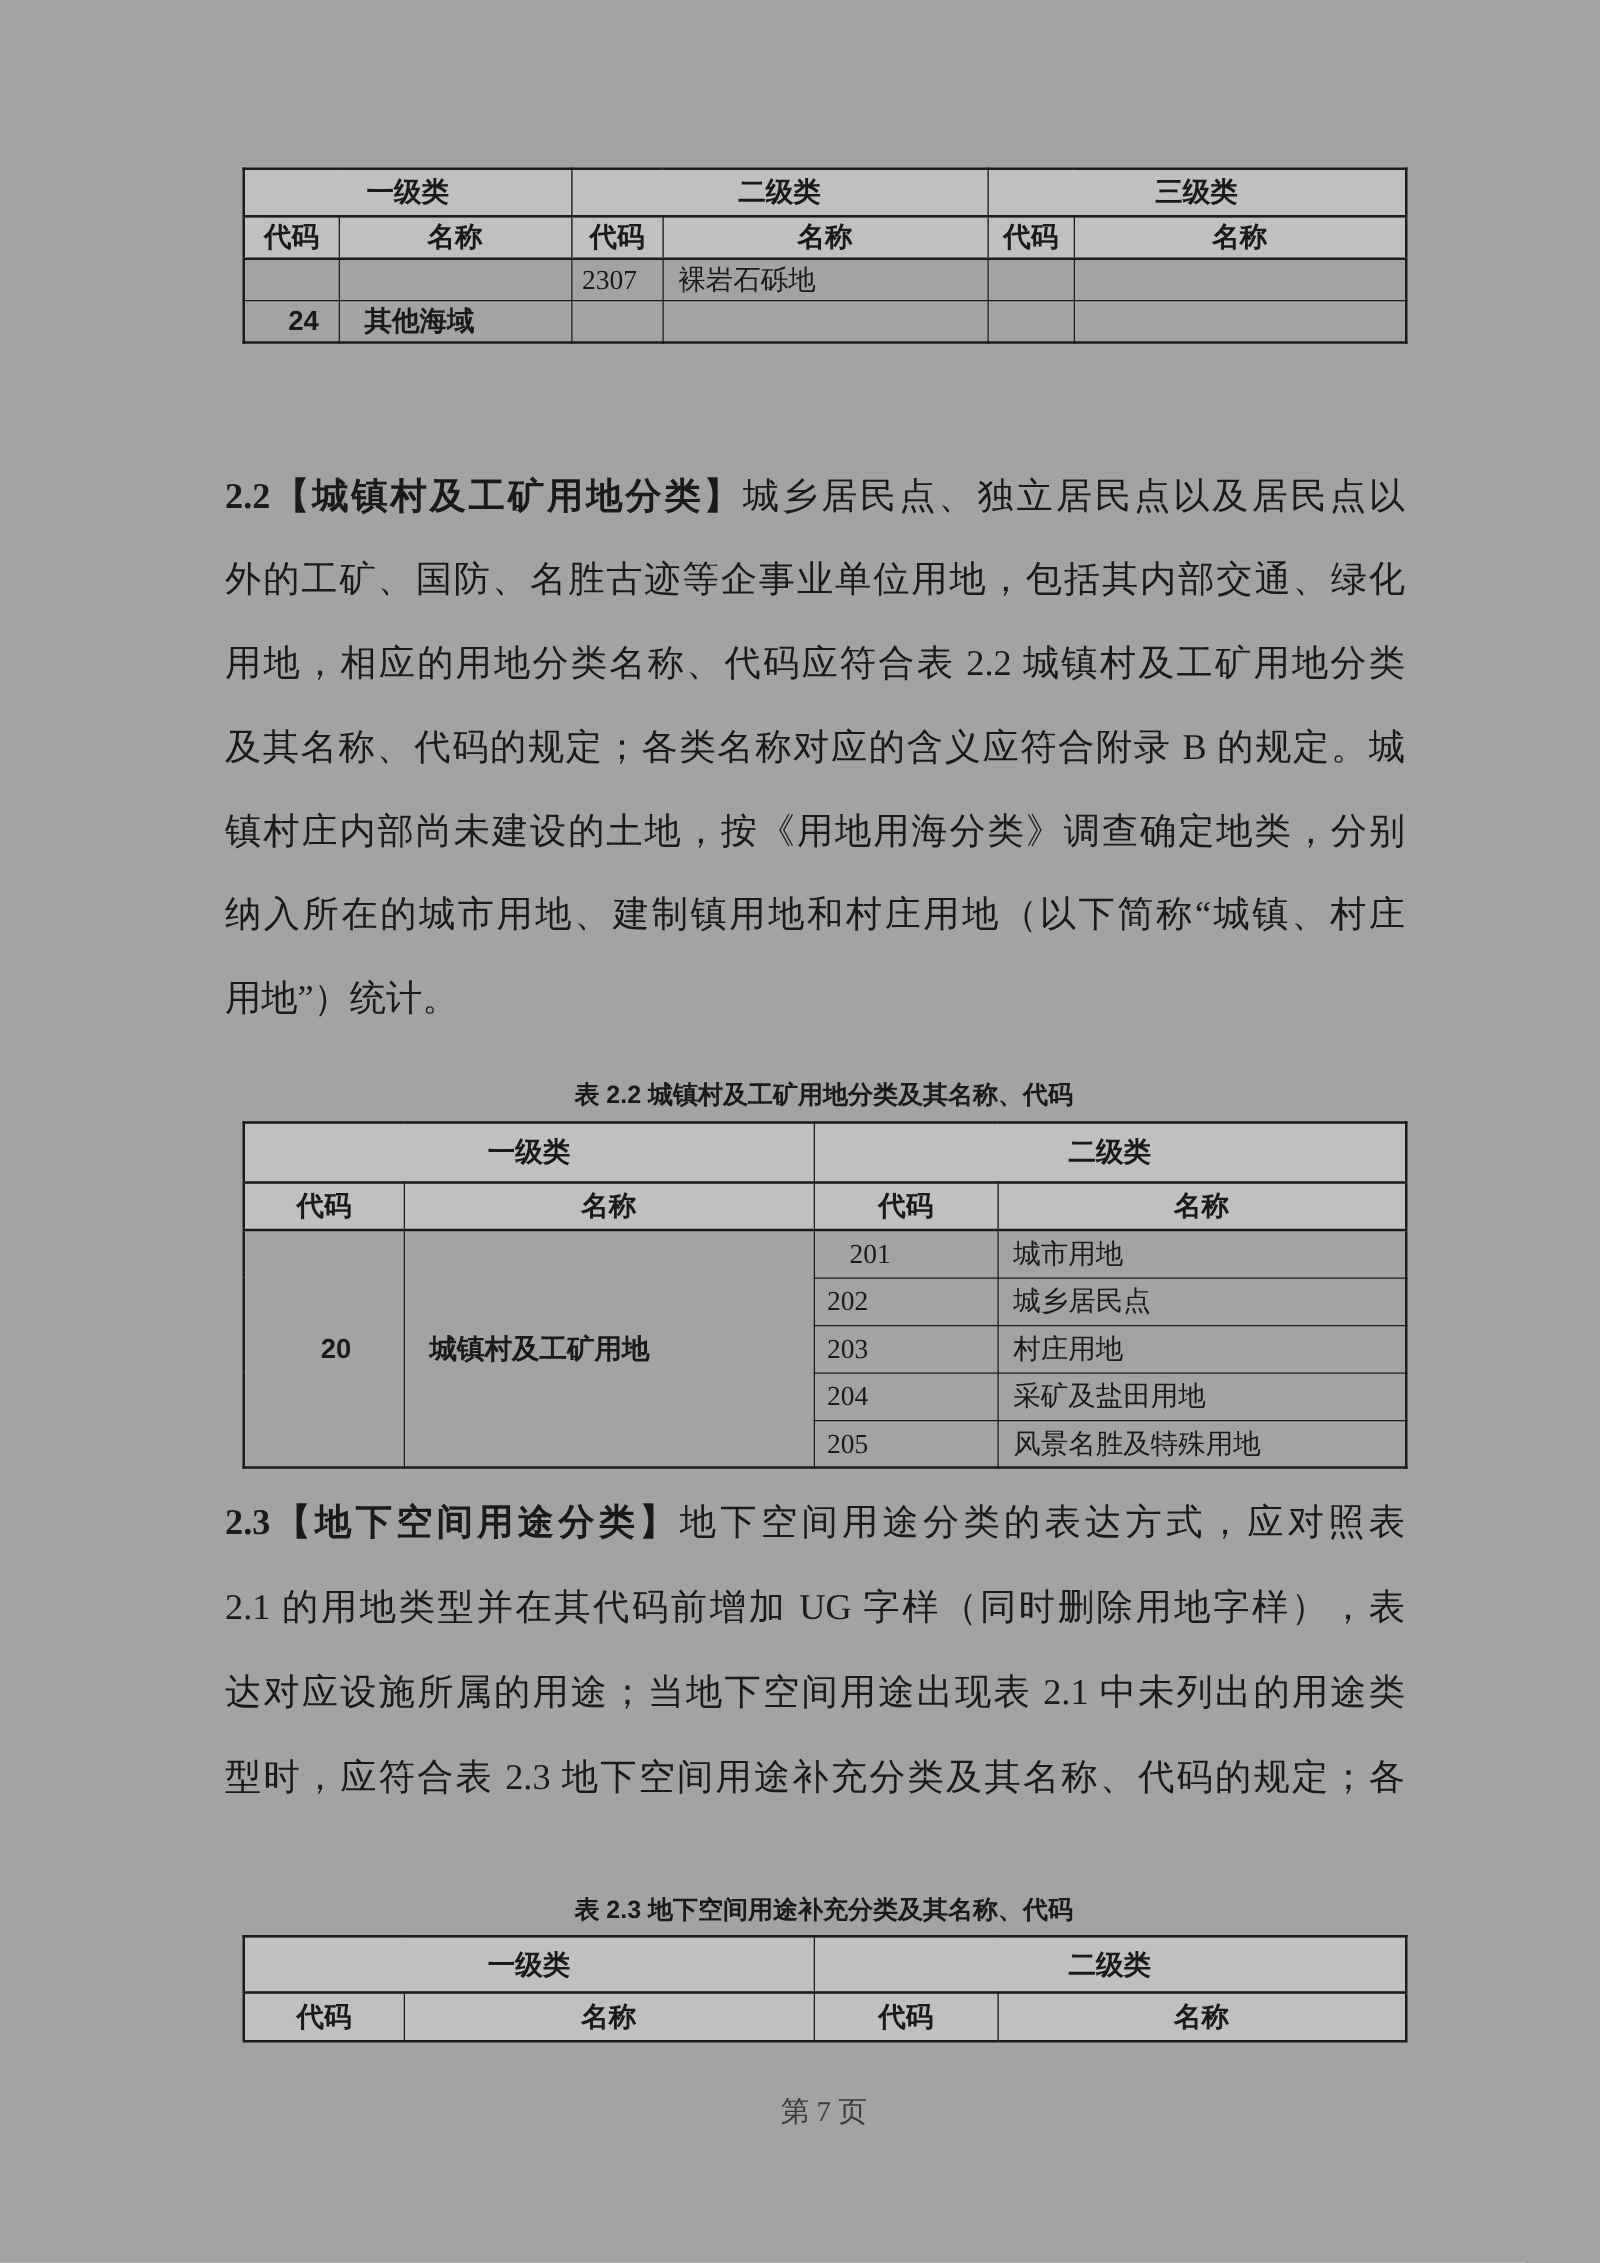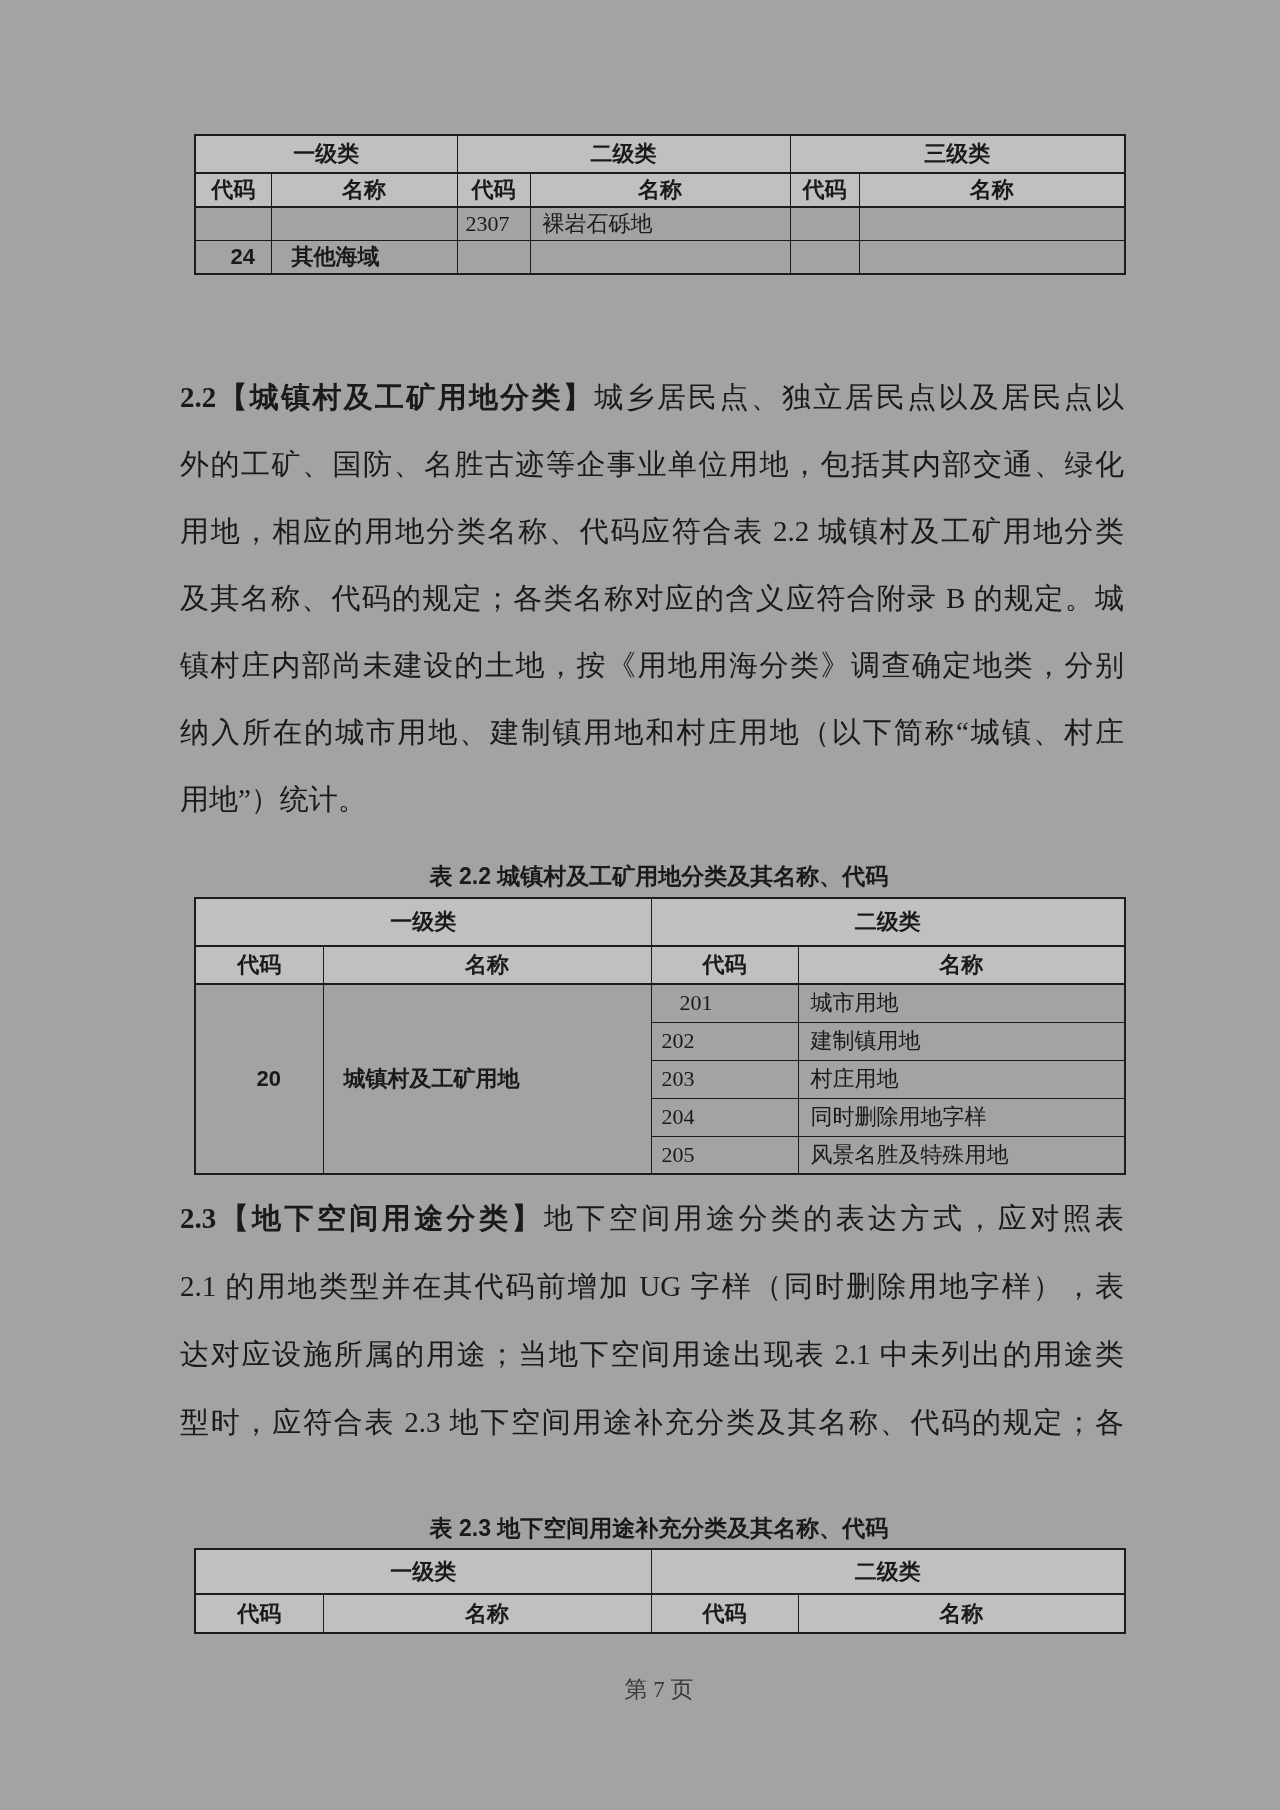--- a/index.html
+++ b/index.html
@@ -46,21 +46,21 @@
     text-align-last:justify;
     white-space:nowrap;
   }
   .para23 .pline{height:68px;line-height:68px;}
   .pline.end{text-align-last:left;}
   .num-bold{font-weight:bold;margin-top:10px;}
   .ht-bold{font-weight:bold;font-family:"Liberation Sans","DejaVu Sans",sans-serif;}
   
   .caption{
     position:absolute;left:194px;width:930px;
-    text-align:center;font-size:23px;font-weight:bold;
+    text-align:center;font-size:20px;font-weight:bold;
     font-family:"Liberation Sans","DejaVu Sans",sans-serif;
     line-height:32px;height:32px;
   }
   .footer{
     position:absolute;left:194px;width:930px;
     text-align:center;font-size:23px;line-height:28px;height:28px;
     color:#3a3a3a;
   }
 </style>
 </head>
@@ -141,29 +141,29 @@
         <td>名称</td>
       </tr>
       <tr style="height:38px">
         <td rowspan="5" class="c bold">20</td>
         <td rowspan="5" class="l bold">城镇村及工矿用地</td>
         <td class="gd l" style="padding-left:28px">201</td>
         <td class="l">城市用地</td>
       </tr>
       <tr style="height:38px">
         <td class="gd l" style="padding-left:10px">202</td>
-        <td class="l">建制镇用地</td>
+        <td class="l">城乡居民点</td>
       </tr>
       <tr style="height:38px">
         <td class="gd l" style="padding-left:10px">203</td>
         <td class="l">村庄用地</td>
       </tr>
       <tr style="height:38px">
         <td class="gd l" style="padding-left:10px">204</td>
-        <td class="l">同时删除用地字样</td>
+        <td class="l">采矿及盐田用地</td>
       </tr>
       <tr style="height:38px">
         <td class="gd l" style="padding-left:10px">205</td>
         <td class="l">风景名胜及特殊用地</td>
       </tr>
     </tbody>
   </table>
 
   <div class="para para23" style="top:1184px">
     <div class="pline"><span class="num-bold">2.3</span><span class="ht-bold">【地下空间用途分类】</span><span>地下空间用途分类的表达方式，应对照表</span></div>

